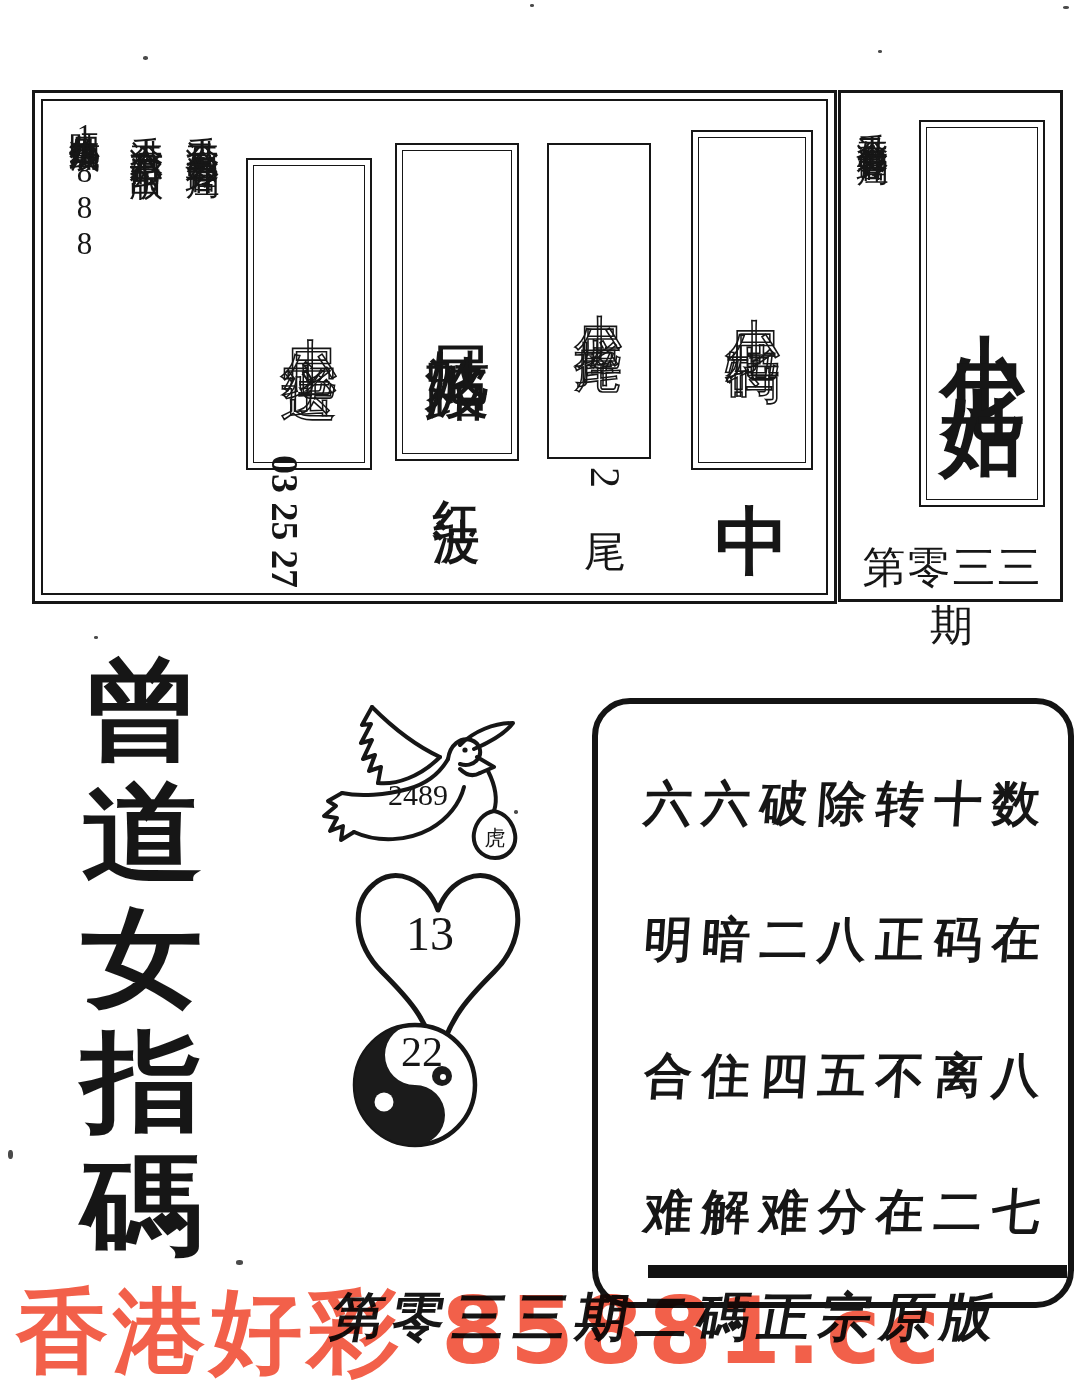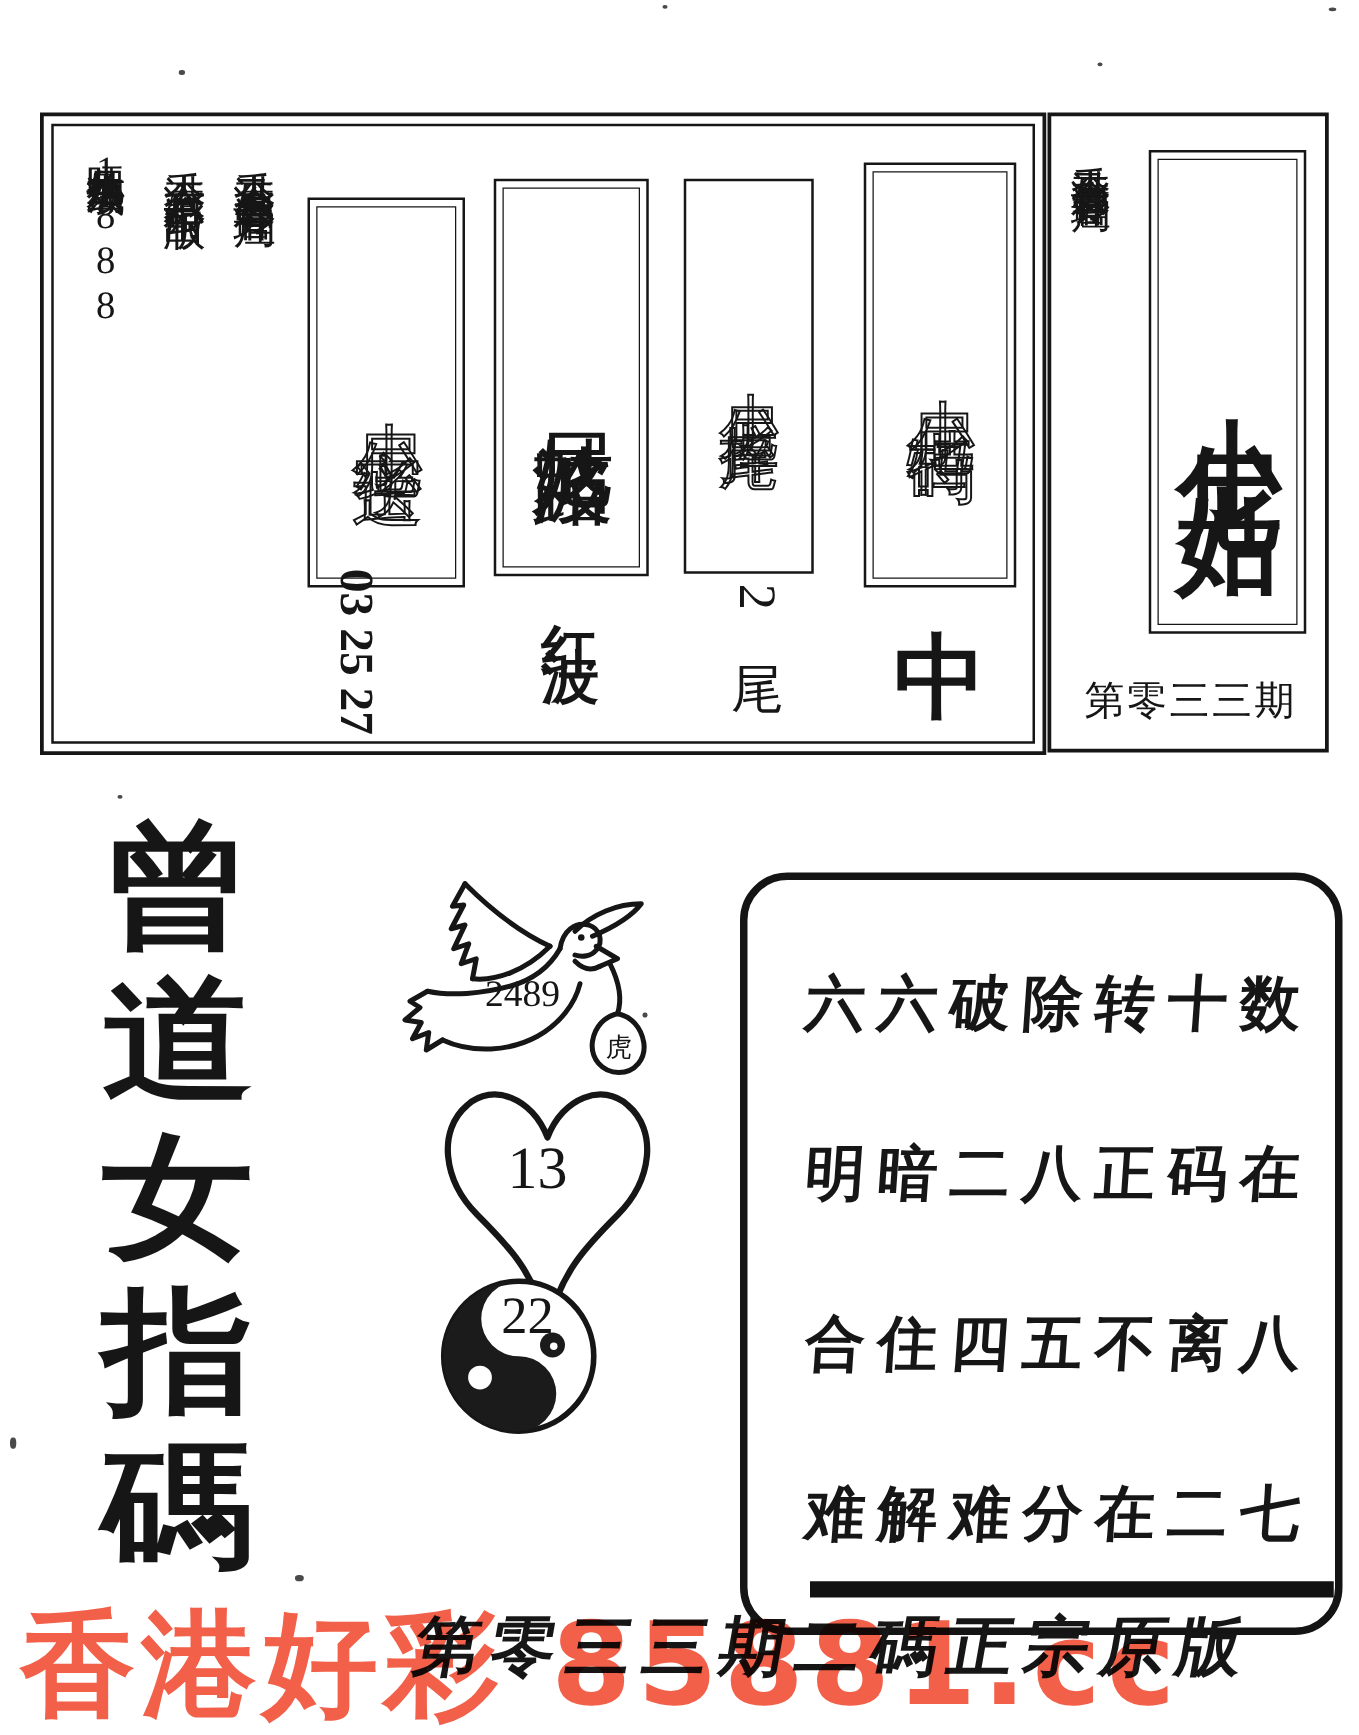--- a/index.html
+++ b/index.html
@@ -63,21 +63,21 @@
       <span class="vcol outline-text" style="font-size:54px;letter-spacing:12px;">小尼特码</span>
     </div>
     <div class="abs" style="left:662px;top:400px;width:110px;text-align:center;font-size:74px;font-weight:800;">中</div>
   </div>
 
   <div class="abs right-panel">
     <div class="abs vcol" style="left:10px;top:14px;height:396px;font-size:32px;letter-spacing:3px;">香港马会彩券管理局：</div>
     <div class="abs dbox" style="left:78px;top:27px;width:122px;height:383px;">
       <span class="vcol" style="font-size:84px;font-weight:900;letter-spacing:32px;">小尼姑</span>
     </div>
-    <div class="abs" style="left:14px;top:446px;width:195px;text-align:center;font-size:32px;letter-spacing:2px;">第零三三期</div>
+    <div class="abs" style="left:14px;top:446px;width:195px;text-align:center;font-size:43px;letter-spacing:2px;">第零三三期</div>
   </div>
 
   <div class="abs" style="left:56px;top:653px;width:172px;display:flex;flex-direction:column;align-items:center;gap:12px;">
     <div class="big-char">曾</div>
     <div class="big-char">道</div>
     <div class="big-char">女</div>
     <div class="big-char">指</div>
     <div class="big-char">碼</div>
   </div>
 

